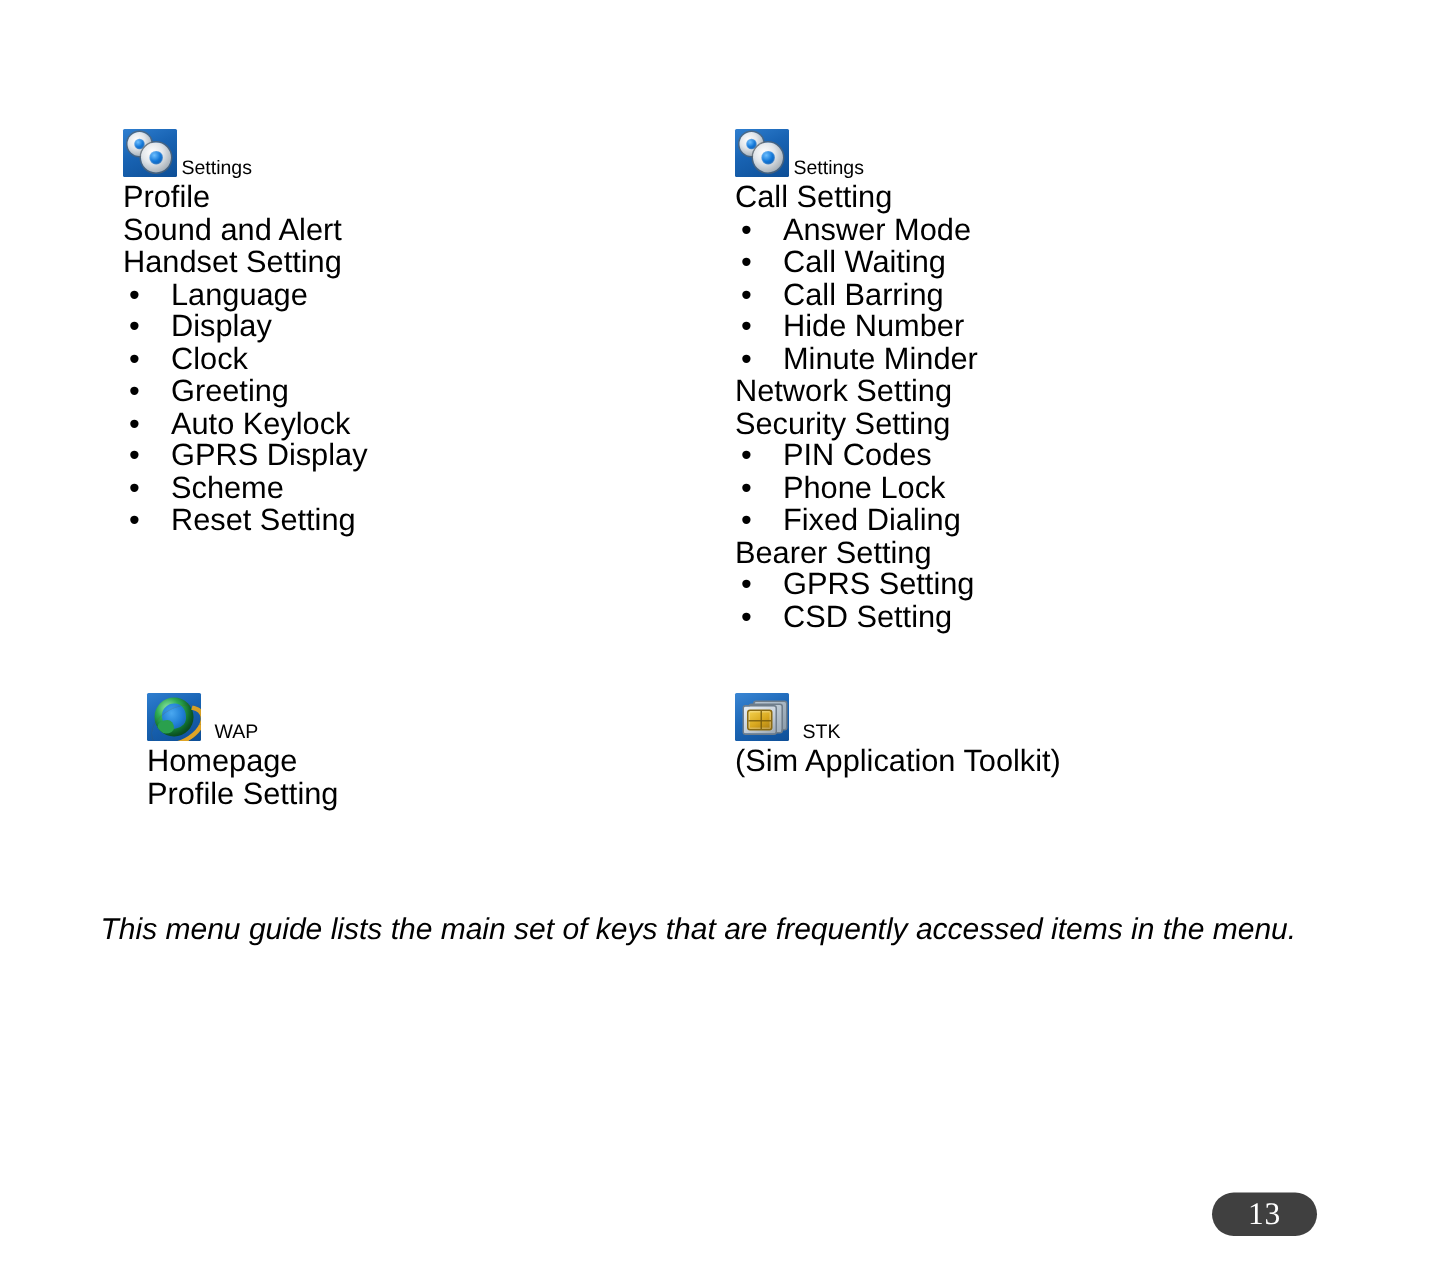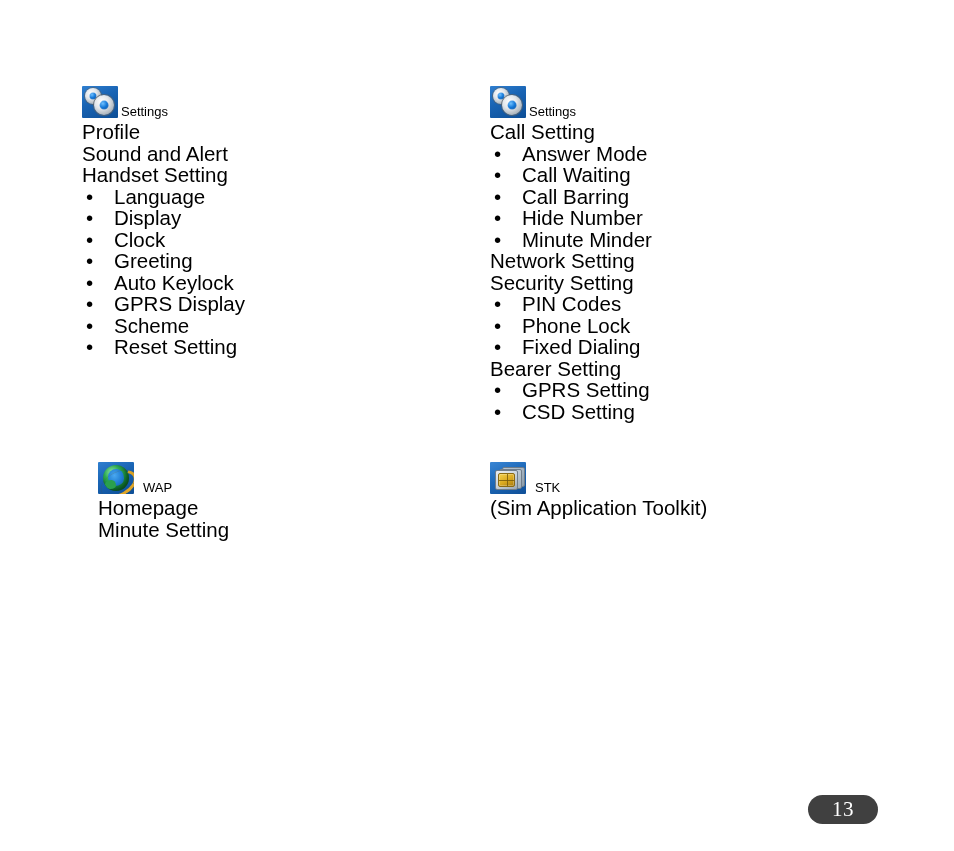--- a/index.html
+++ b/index.html
@@ -277,32 +277,33 @@
 
   <div class="section sec-wap">
     <div class="head">
       <span class="app-icon icon-globe">
         <span class="globe-ball"></span>
         <span class="globe-ring"></span>
       </span><span class="head-label pad">WAP</span>
     </div>
 
     <span class="line">Homepage</span>
-    <span class="line">Minute Setting</span>
+    <span class="line">Profile Setting</span>
   </div>
 
   <div class="section sec-stk">
     <div class="head">
       <span class="app-icon icon-stk">
         <span class="sim-card sim-back2"></span>
         <span class="sim-card sim-back1"></span>
         <span class="sim-card sim-front"></span>
         <span class="sim-chip"></span>
       </span><span class="head-label pad">STK</span>
     </div>
 
     <span class="line">(Sim Application Toolkit)</span>
   </div>
 
+  <div class="footnote">This menu guide lists the main set of keys that are frequently accessed items in the menu.</div>
 
   <div class="page-pill">13</div>
 
 </div>
 
 </body></html>

